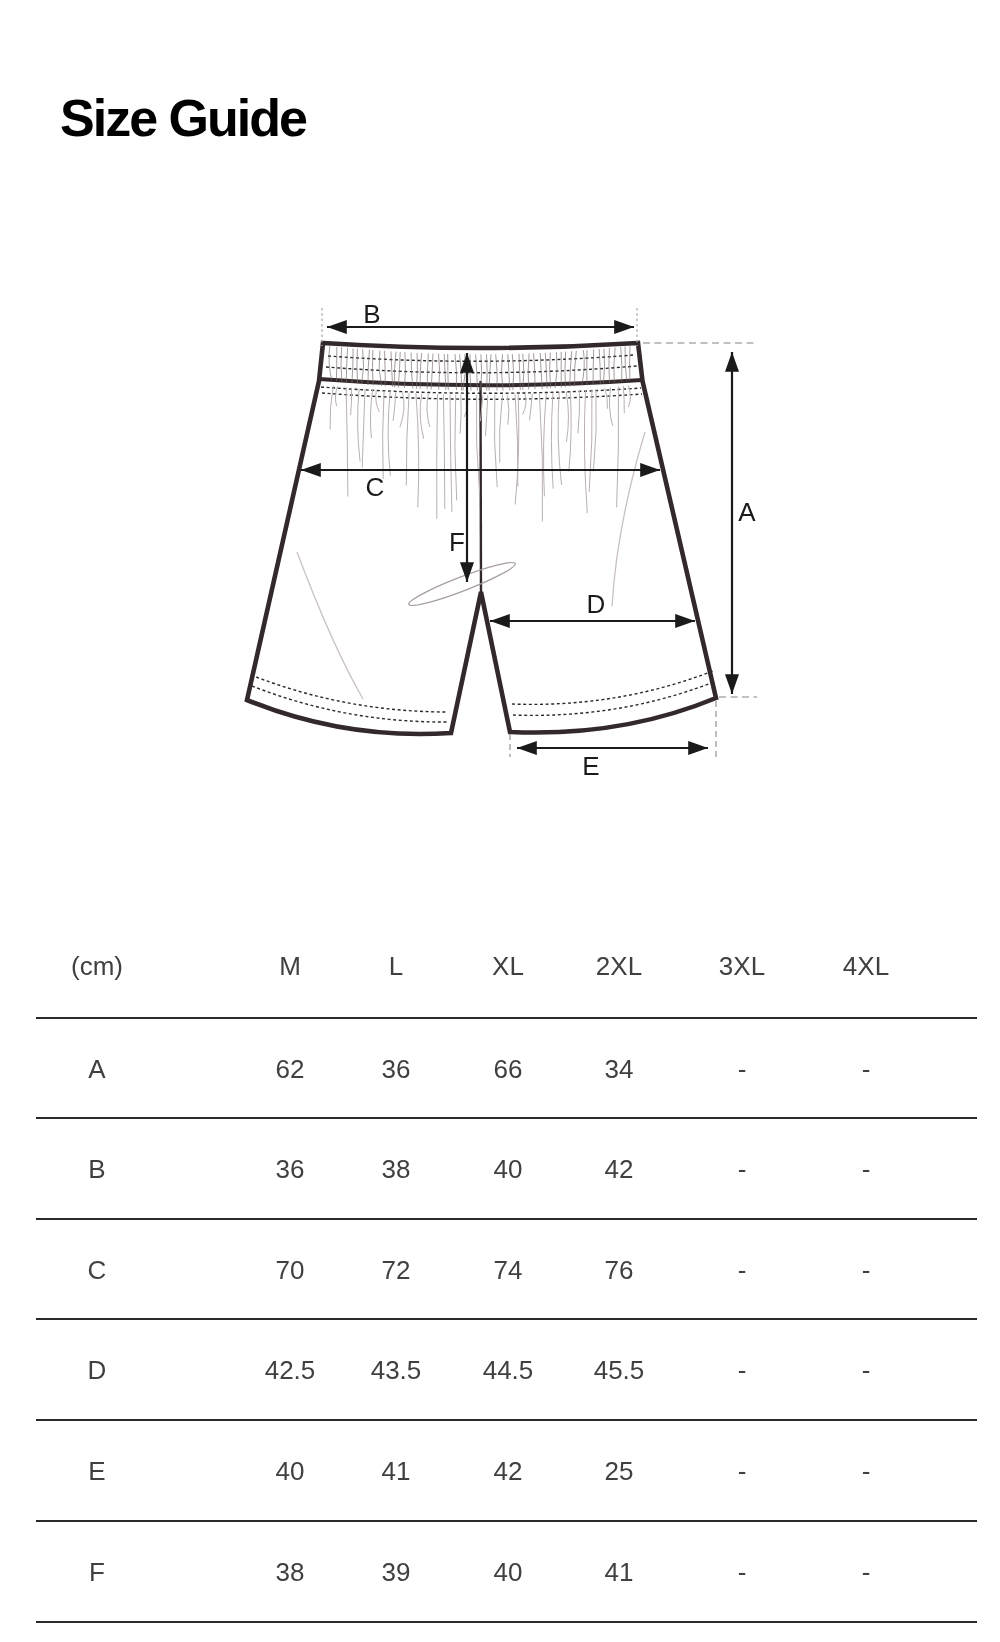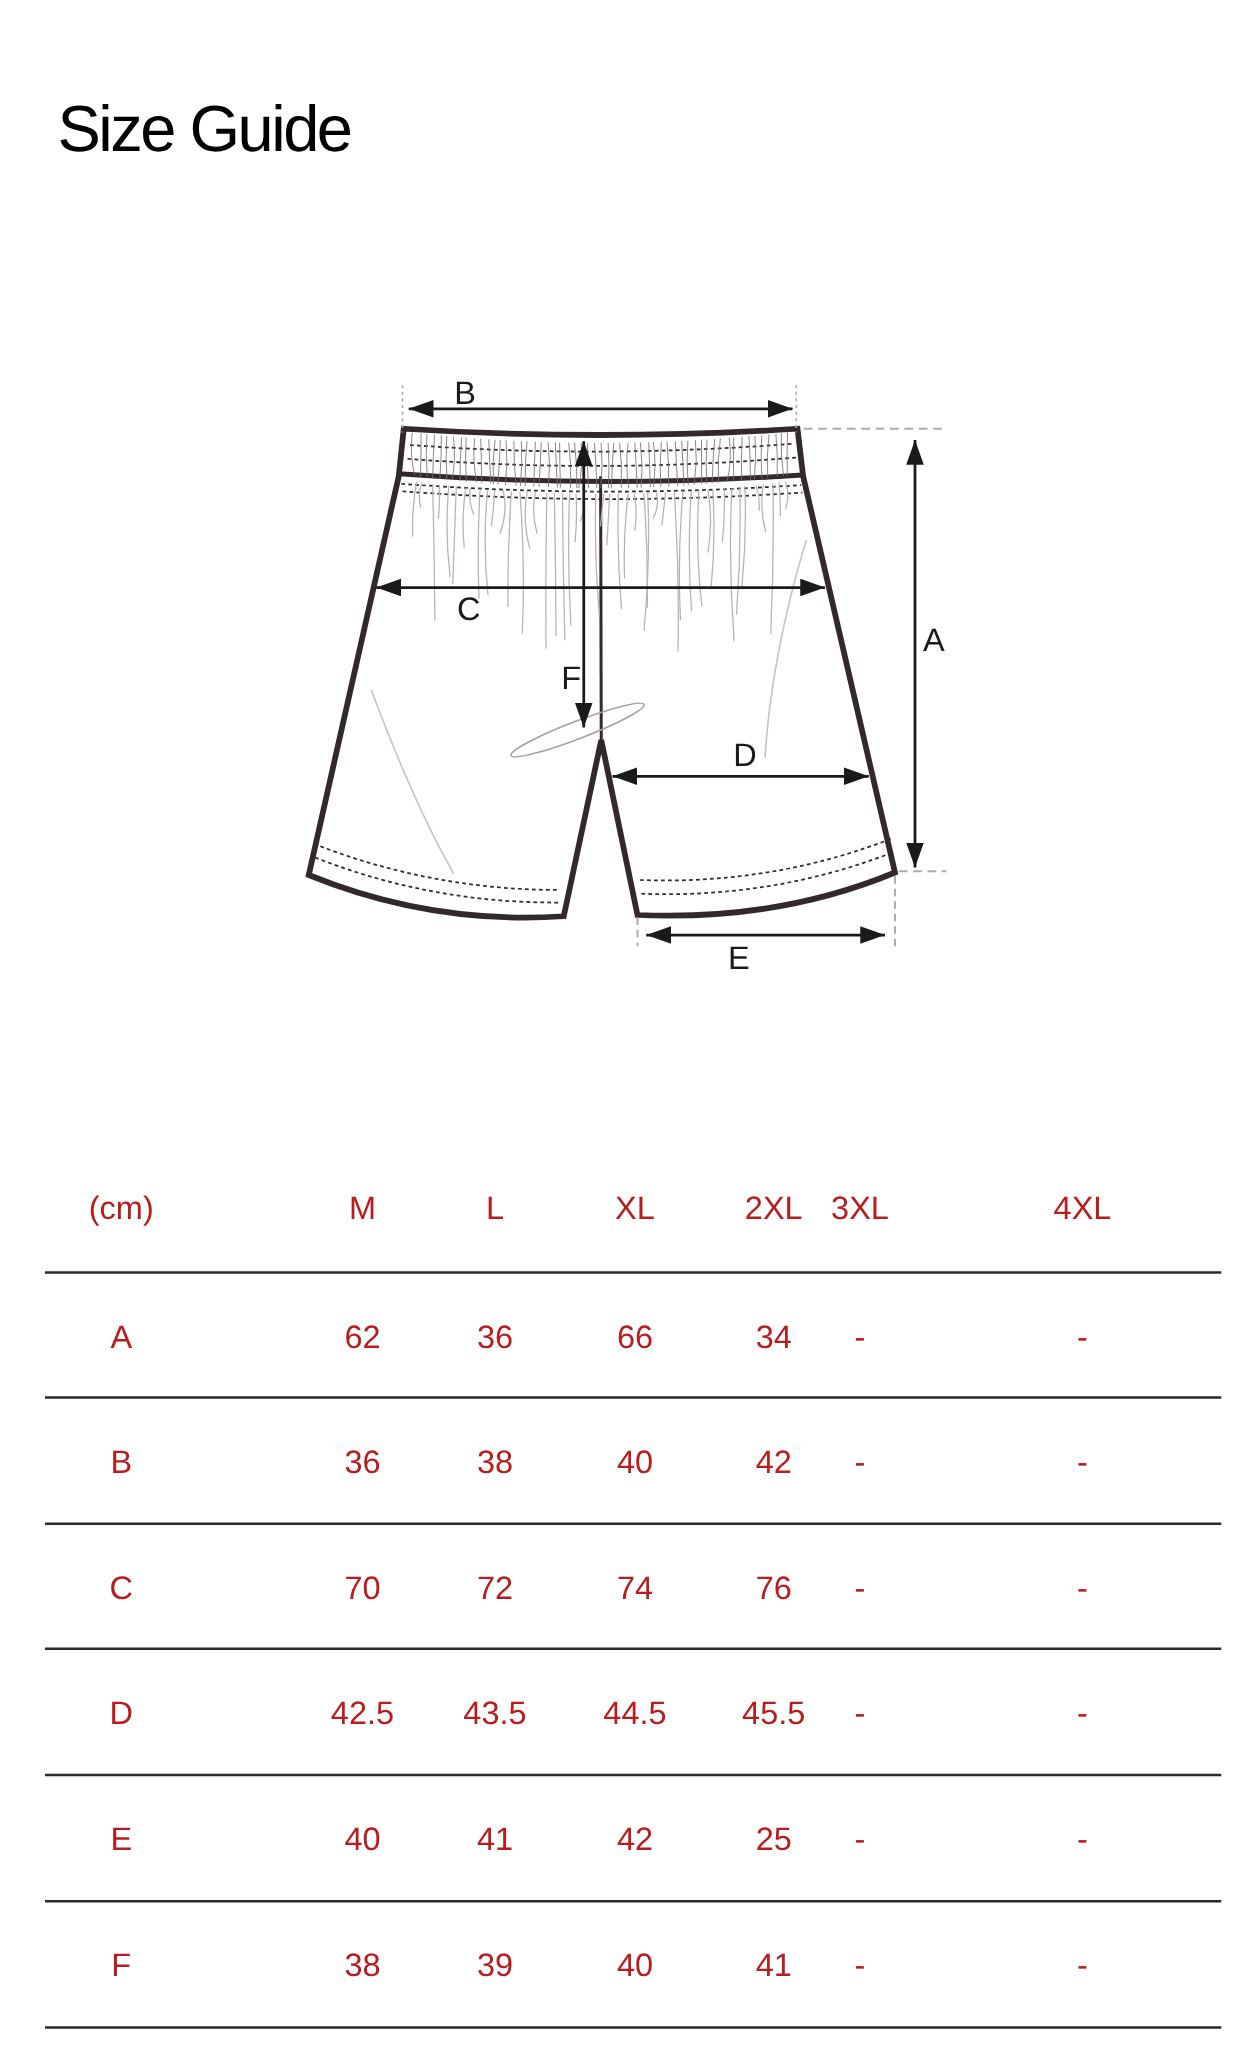--- a/index.html
+++ b/index.html
@@ -1,29 +1,29 @@
 <!DOCTYPE html>
 <html><head>
 <meta charset="utf-8">
 <style>
   html,body{margin:0;padding:0;background:#fff}
   body{width:1000px;height:1642px;position:relative;overflow:hidden;
        font-family:"Liberation Sans",sans-serif;color:#1a1a1a}
-  .title{position:absolute;left:42px;top:74px;margin:4px;font-size:52px;line-height:1;
-         font-weight:400;letter-spacing:-2px;color:#000;white-space:nowrap}
+  .title{position:absolute;left:42px;top:74px;margin:18px;font-size:52px;line-height:1;
+         font-weight:700;letter-spacing:-2px;color:#000;white-space:nowrap}
   #diagram{position:absolute;left:0;top:0;width:1000px;height:800px}
   #diagram text{font-size:26px;fill:#1a1a1a;text-anchor:middle}
   .sizetable{position:absolute;left:0;top:0;width:1000px;height:1642px}
   .thead,.trow,.tline{position:absolute;left:36px;width:941px;height:100px}
   .thead{top:916px}
   .trow{border-top:2px solid #2a2a2a}
   .tline{top:1621px;height:0;border-top:2px solid #2a2a2a}
-  .cell{position:absolute;top:0;line-height:100px;font-size:26px;color:#b91c1c;
+  .cell{position:absolute;top:0;line-height:100px;font-size:26px;color:#404040;
         transform:translateX(-50%);white-space:nowrap}
-  .c0{left:61px}.c1{left:254px}.c2{left:360px}.c3{left:472px}.c4{left:583px}.c5{left:652px}.c6{left:830px}
+  .c0{left:61px}.c1{left:254px}.c2{left:360px}.c3{left:472px}.c4{left:583px}.c5{left:706px}.c6{left:830px}
 </style>
 </head>
 <body>
 
 <h1 class="title">Size Guide</h1>
 
 <svg id="diagram" viewBox="0 0 1000 800">
   <defs>
     <marker id="ah" markerWidth="10" markerHeight="8" refX="9" refY="3.2" orient="auto-start-reverse" markerUnits="strokeWidth">
       <path d="M0,0 L9,3.2 L0,6.4 Z" fill="#1a1a1a"></path>

